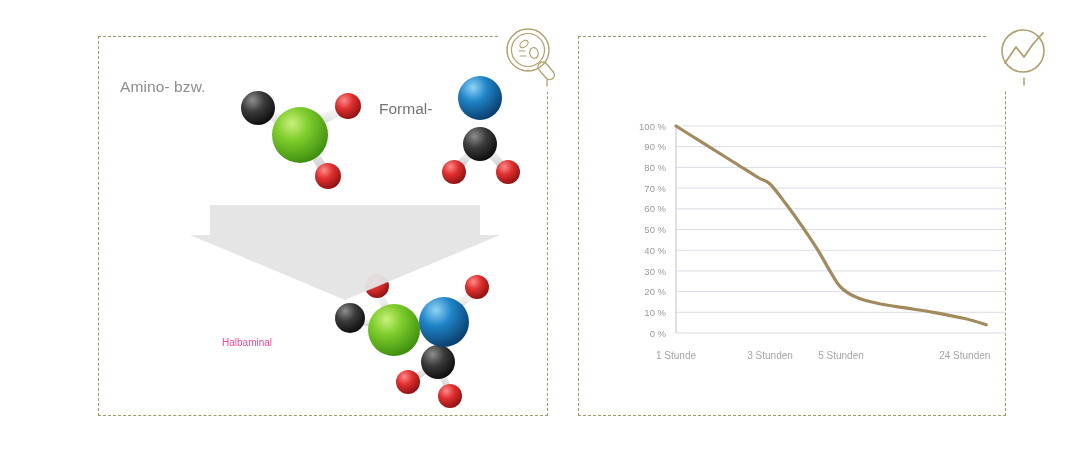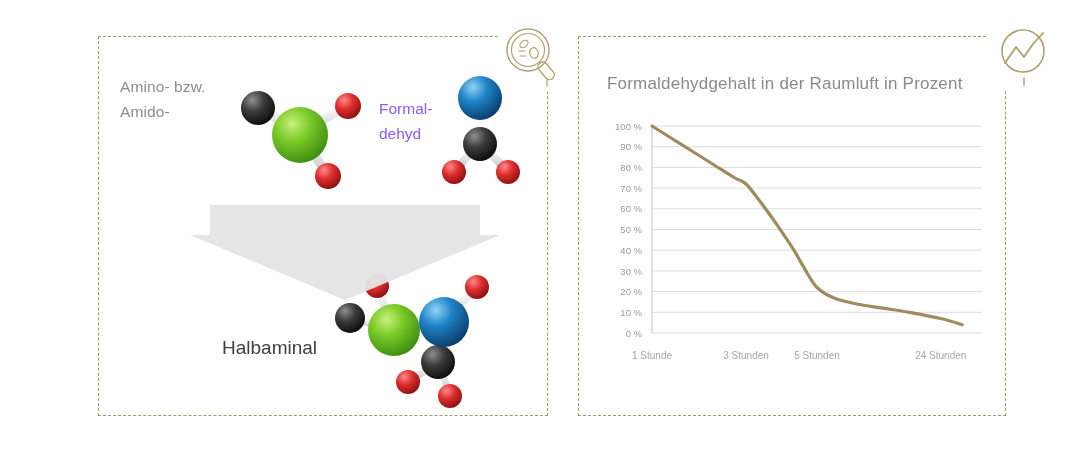--- a/index.html
+++ b/index.html
@@ -53,48 +53,48 @@
     color: #8d8d8d;
     letter-spacing: 0.1px;
   }
   #reaction-label-formaldehyde {
     position: absolute;
     left: 379px;
     top: 96px;
     width: 80px;
     font-size: 15.5px;
     line-height: 25px;
-    color: #8b5cf6;
+    color: #737373;
   }
   #reaction-label-product {
     position: absolute;
     left: 222px;
     top: 337px;
-    font-size: 19px;
-    color: #404040;
+    font-size: 10px;
+    color: #ec4899;
   }
 
   .molecule { position: absolute; }
   #molecule-amine       { left: 230px; top: 80px;  width: 150px; height: 120px; }
   #molecule-formaldehyde{ left: 432px; top: 66px;  width: 100px; height: 125px; }
   #molecule-halbaminal  { left: 322px; top: 270px; width: 190px; height: 145px; }
 
   #reaction-arrow { position: absolute; left: 190px; top: 205px; width: 310px; height: 95px; }
 
   
   #chart-title {
     position: absolute;
     left: 607px;
     top: 74px;
     font-size: 17px;
     color: #8a8a8a;
     letter-spacing: 0.2px;
     white-space: nowrap;
   }
-  #chart-area { position: absolute; left: 596px; top: 118px; width: 400px; height: 260px; }
+  #chart-area { position: absolute; left: 620px; top: 118px; width: 400px; height: 260px; }
 
   .tick-label {
     fill: #9b9b9b;
     font-family: "Liberation Sans", sans-serif;
     font-size: 9.5px;
   }
   .xtick-label {
     fill: #a5a5a5;
     font-family: "Liberation Sans", sans-serif;
     font-size: 10px;
@@ -115,26 +115,24 @@
       <ellipse cx="33" cy="30" rx="4.2" ry="5.4" fill="none" stroke="#b0a06e" stroke-width="1.2" transform="rotate(-12 33 30)"></ellipse>
       <line x1="18" y1="28" x2="24" y2="28" stroke="#b0a06e" stroke-width="1.2" stroke-linecap="round"></line>
       <line x1="19" y1="33" x2="25" y2="33" stroke="#b0a06e" stroke-width="1.2" stroke-linecap="round"></line>
       <rect x="40.5" y="38" width="9.5" height="20" rx="4.7" fill="none" stroke="#b0a06e" stroke-width="1.4" transform="rotate(-40 45 48)"></rect>
       <line x1="46" y1="57" x2="46" y2="63" stroke="#b0a06e" stroke-width="1.3" stroke-linecap="round"></line>
     </svg>
   </div>
 
   <div id="reaction-label-source">
     <div>Amino- bzw.</div>
-    <div>Amido-</div>
   </div>
 
   <div id="reaction-label-formaldehyde">
     <div>Formal-</div>
-    <div>dehyd</div>
   </div>
 
   <div id="reaction-label-product">Halbaminal</div>
 
   <div class="molecule" id="molecule-amine">
     <svg width="150" height="120" viewBox="0 0 150 120">
       <defs>
         <radialGradient id="gGreen" cx="36%" cy="30%" r="72%">
           <stop offset="0%" stop-color="#caf07c"></stop>
           <stop offset="42%" stop-color="#7dcc2b"></stop>
@@ -256,21 +254,20 @@
   <div class="panel" id="panel-chart"></div>
 
   <div class="corner-icon" id="icon-trend">
     <svg width="66" height="66" viewBox="0 0 66 66">
       <circle cx="32" cy="30" r="21" fill="none" stroke="#b0a06e" stroke-width="1.6"></circle>
       <polyline points="14,42 25,26 33,36 42,23 52,12" fill="none" stroke="#b0a06e" stroke-width="1.8" stroke-linecap="round" stroke-linejoin="round"></polyline>
       <line x1="33" y1="57" x2="33" y2="64" stroke="#b0a06e" stroke-width="1.5" stroke-linecap="round"></line>
     </svg>
   </div>
 
-  <div id="chart-title">Formaldehydgehalt in der Raumluft in Prozent</div>
 
   <div id="chart-area">
     <svg id="chart-svg" width="400" height="260" viewBox="0 0 400 260">
         <line x1="56" y1="8" x2="386" y2="8" stroke="#d9dce5" stroke-width="1"></line>
         <text x="46" y="11.6" text-anchor="end" class="tick-label">100 %</text>
         <line x1="56" y1="28.700000000000003" x2="386" y2="28.700000000000003" stroke="#d9dce5" stroke-width="1"></line>
         <text x="46" y="32.300000000000004" text-anchor="end" class="tick-label">90 %</text>
         <line x1="56" y1="49.400000000000006" x2="386" y2="49.400000000000006" stroke="#d9dce5" stroke-width="1"></line>
         <text x="46" y="53.00000000000001" text-anchor="end" class="tick-label">80 %</text>
         <line x1="56" y1="70.1" x2="386" y2="70.1" stroke="#d9dce5" stroke-width="1"></line>

